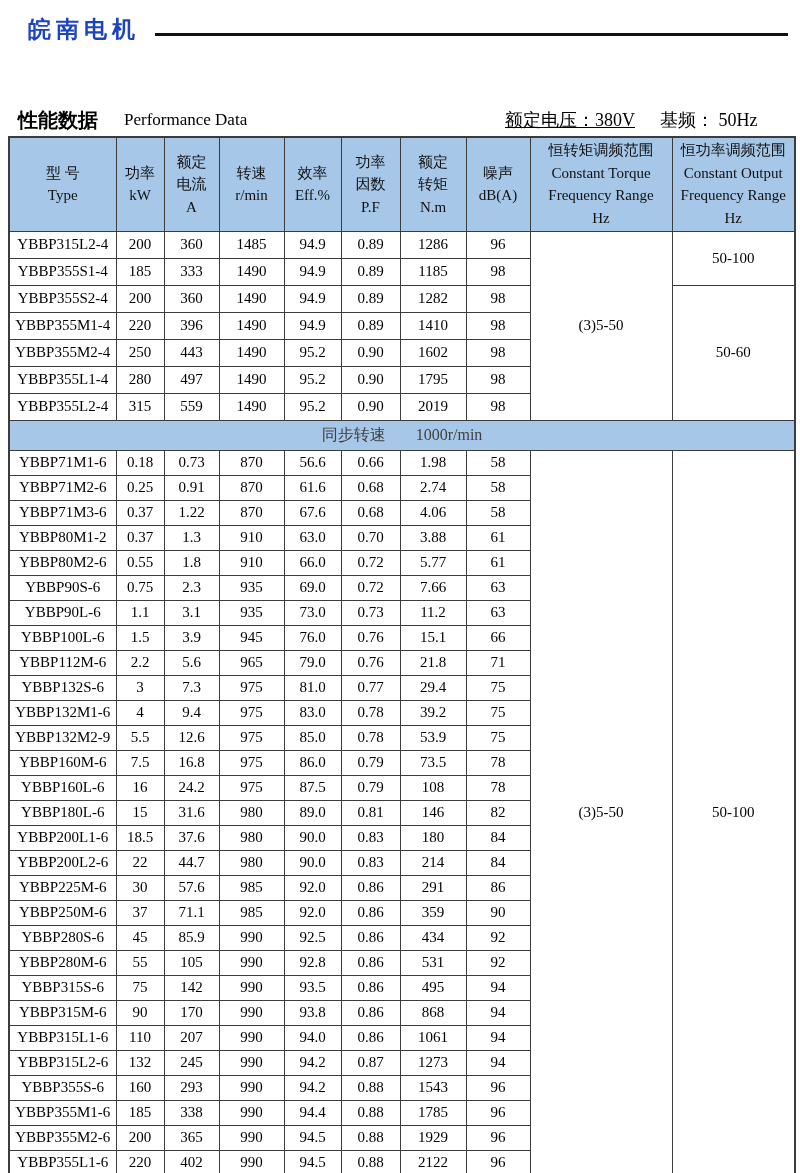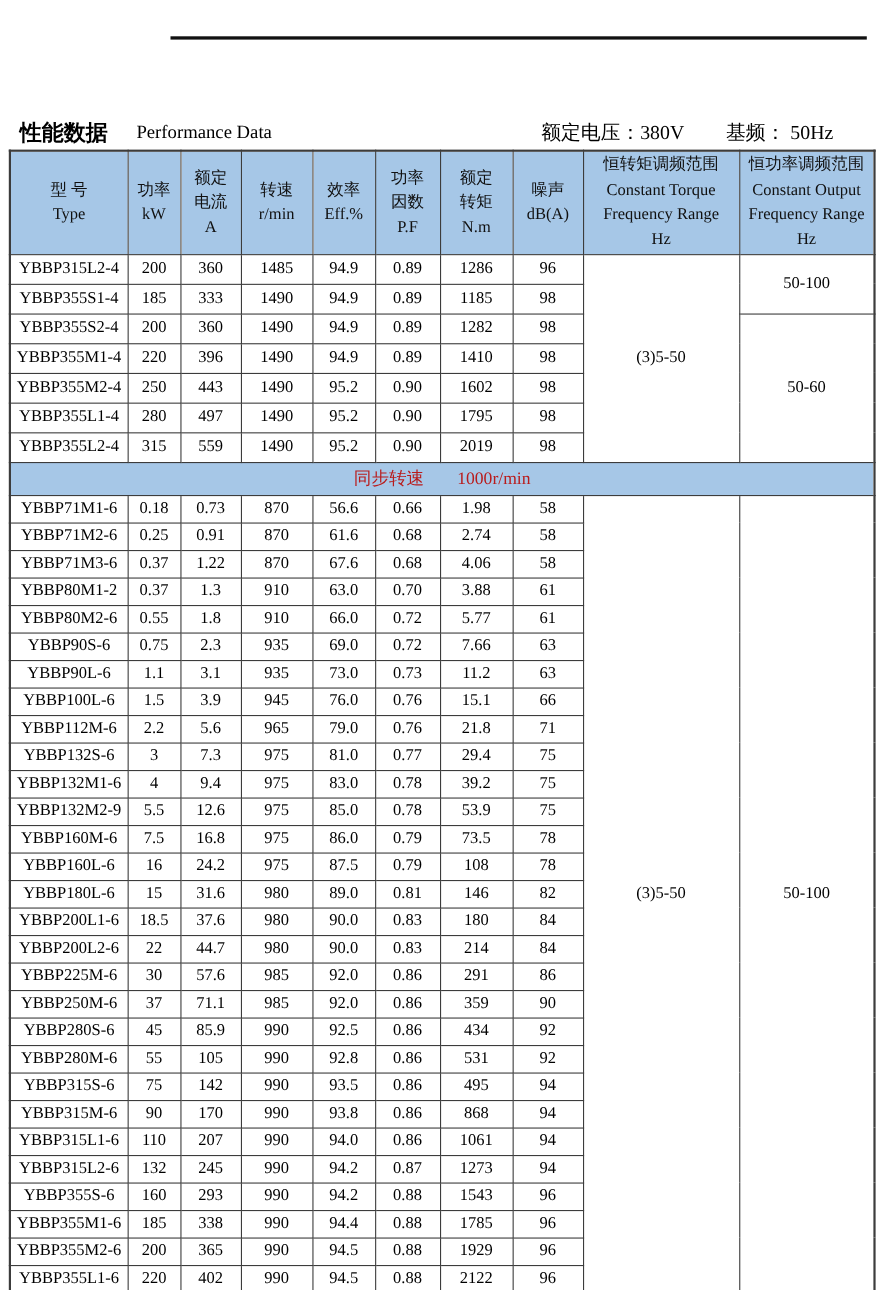--- a/index.html
+++ b/index.html
@@ -41,21 +41,21 @@
     white-space: nowrap;
   }
   .rule { position: absolute; left: 155px; top: 33px; width: 633px; height: 3px; background: var(--rule-black); }
 
   .title-cn {
     position: absolute; left: 18px; top: 107px;
     font-family: "Liberation Sans", sans-serif;
     font-weight: bold; font-size: 20px; white-space: nowrap;
   }
   .title-en { position: absolute; left: 124px; top: 110px; font-size: 17px; white-space: nowrap; }
-  .hdr-voltage { position: absolute; left: 492px; top: 108px; font-size: 18px; white-space: nowrap; }
+  .hdr-voltage { position: absolute; left: 505px; top: 108px; font-size: 18px; white-space: nowrap; text-decoration: underline; }
   .hdr-freq { position: absolute; left: 660px; top: 108px; font-size: 18px; white-space: nowrap; text-align: center; }
 
   
   table.perf {
     position: absolute; left: 8px; top: 136px;
     width: 786px; table-layout: fixed;
     border-collapse: collapse;
     border: 2px solid var(--border-color);
   }
   .perf th, .perf td {
@@ -65,29 +65,30 @@
   }
   .perf thead th {
     background: var(--header-bg);
     font-weight: normal; font-size: 15px; line-height: 1.5;
     white-space: pre-line; height: 94px; color: #111;
   }
   .perf td { font-size: 15px; background: #fff; }
   .sec1 td { height: 27px; }
   .sec2 td { height: 25px; }
   .sep-row td {
-    background: var(--header-bg); height: 30px; font-size: 16px; color: #b91c1c;
+    background: var(--header-bg); height: 30px; font-size: 16px; color: #404040;
   }
   .sep-gap { margin-left: 30px; }
   .merge-cell { font-size: 15px; }
 </style>
 </head>
 <body>
 
 <div class="logo">
+  <div class="company">皖南电机</div>
 </div>
 <div class="rule"></div>
 
 <div class="title-cn">性能数据</div>
 <div class="title-en">Performance Data</div>
 <div class="hdr-voltage">额定电压：380V</div>
 <div class="hdr-freq">基频：  50Hz</div>
 
 <table class="perf">
   <colgroup>

